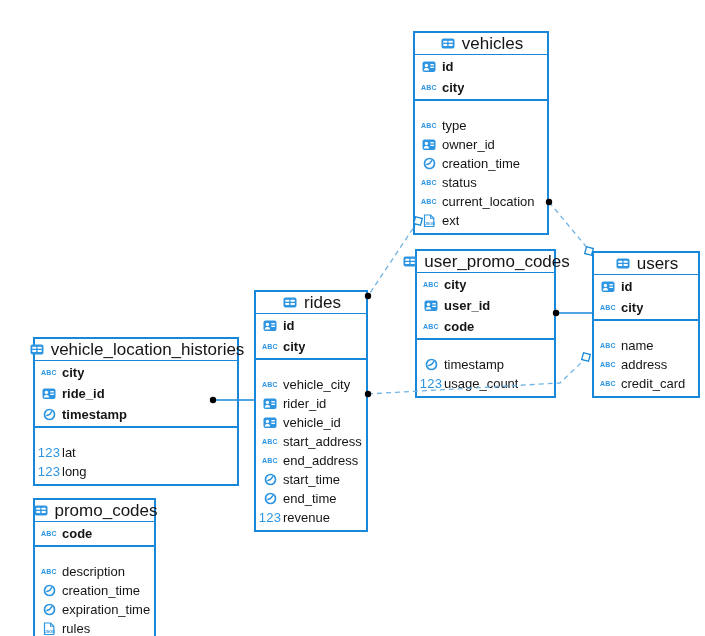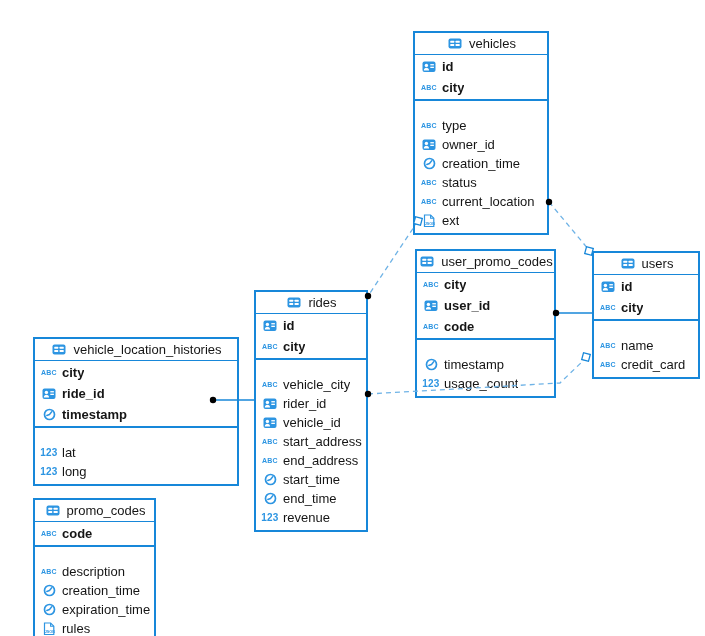--- a/index.html
+++ b/index.html
@@ -21,33 +21,33 @@
   .sq{fill:#fff;stroke:var(--accent);stroke-width:1.3px;}
 
   .tbl{
     position:absolute;z-index:1;background:#fff;
     border:2px solid var(--accent);
     box-sizing:border-box;
   }
   .hdr{
     display:flex;align-items:center;justify-content:center;gap:5px;
     height:21px;border-bottom:1px solid var(--accent);
-    font-size:13px;color:var(--text);padding:0 3px;white-space:nowrap;
+    font-size:17px;color:var(--text);padding:0 3px;white-space:nowrap;
   }
   .sec-pk{border-bottom:2px solid var(--accent);padding:1px 0;}
   .sec-cols{padding:15px 0 3px 0;}
   .row{
     display:flex;align-items:center;gap:4px;
     padding:0 4px 0 5px;font-size:13px;color:var(--text);white-space:nowrap;
   }
   .sec-pk .row{height:21px;font-weight:700;}
   .sec-cols .row{height:19px;font-weight:400;}
   .ic{flex:0 0 18px;width:18px;display:flex;align-items:center;justify-content:center;}
   .abc{font-size:7px;font-weight:800;color:var(--icon);letter-spacing:.2px;line-height:1;}
-  .n123{font-size:10px;font-weight:700;color:var(--icon);letter-spacing:.2px;line-height:1;}
+  .n123{font-size:13px;font-weight:400;color:var(--icon);letter-spacing:.2px;line-height:1;}
   .lbl{overflow:hidden;}
 </style>
 </head>
 <body>
 
 <div class="canvas">
 
   <div id="tables-layer">
       <div class="tbl" style="left: 413px; top: 31px; width: 136px;">
     <div class="hdr">
@@ -223,20 +223,26 @@
             </span>
     <span class="lbl">city</span>
   </div>
         </div>
     <div class="sec-cols">
           <div class="row">
     <span class="ic">
               <span class="abc">ABC</span>
             </span>
     <span class="lbl">name</span>
+  </div>
+          <div class="row">
+    <span class="ic">
+              <span class="abc">ABC</span>
+            </span>
+    <span class="lbl">address</span>
   </div>
           <div class="row">
     <span class="ic">
               <span class="abc">ABC</span>
             </span>
     <span class="lbl">credit_card</span>
   </div>
         </div>
   </div>
       <div class="tbl" style="left: 254px; top: 290px; width: 114px;">

